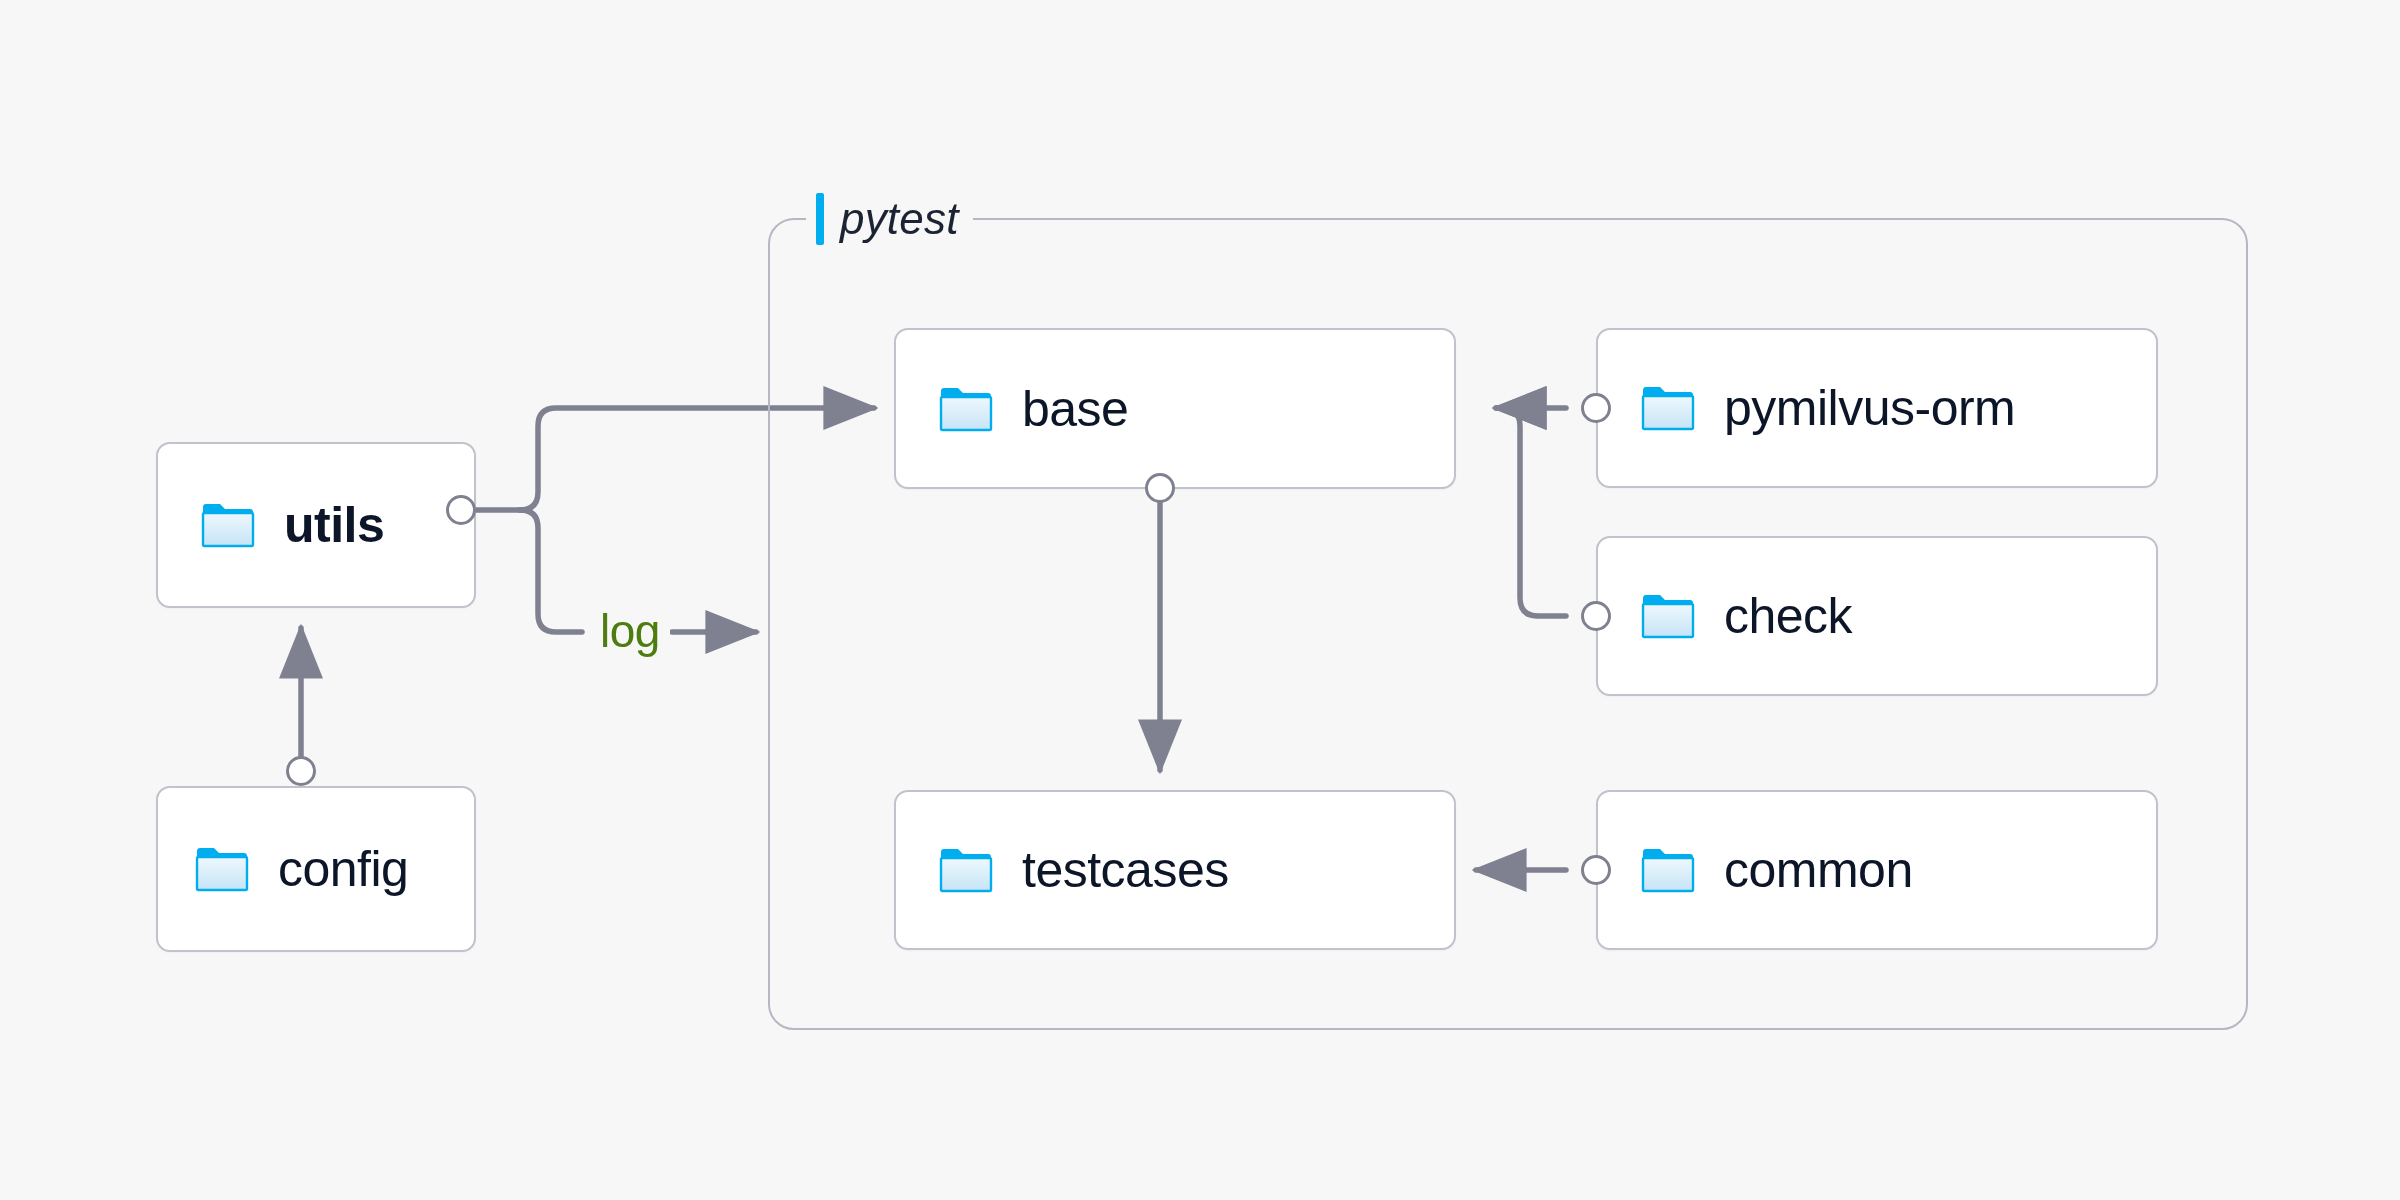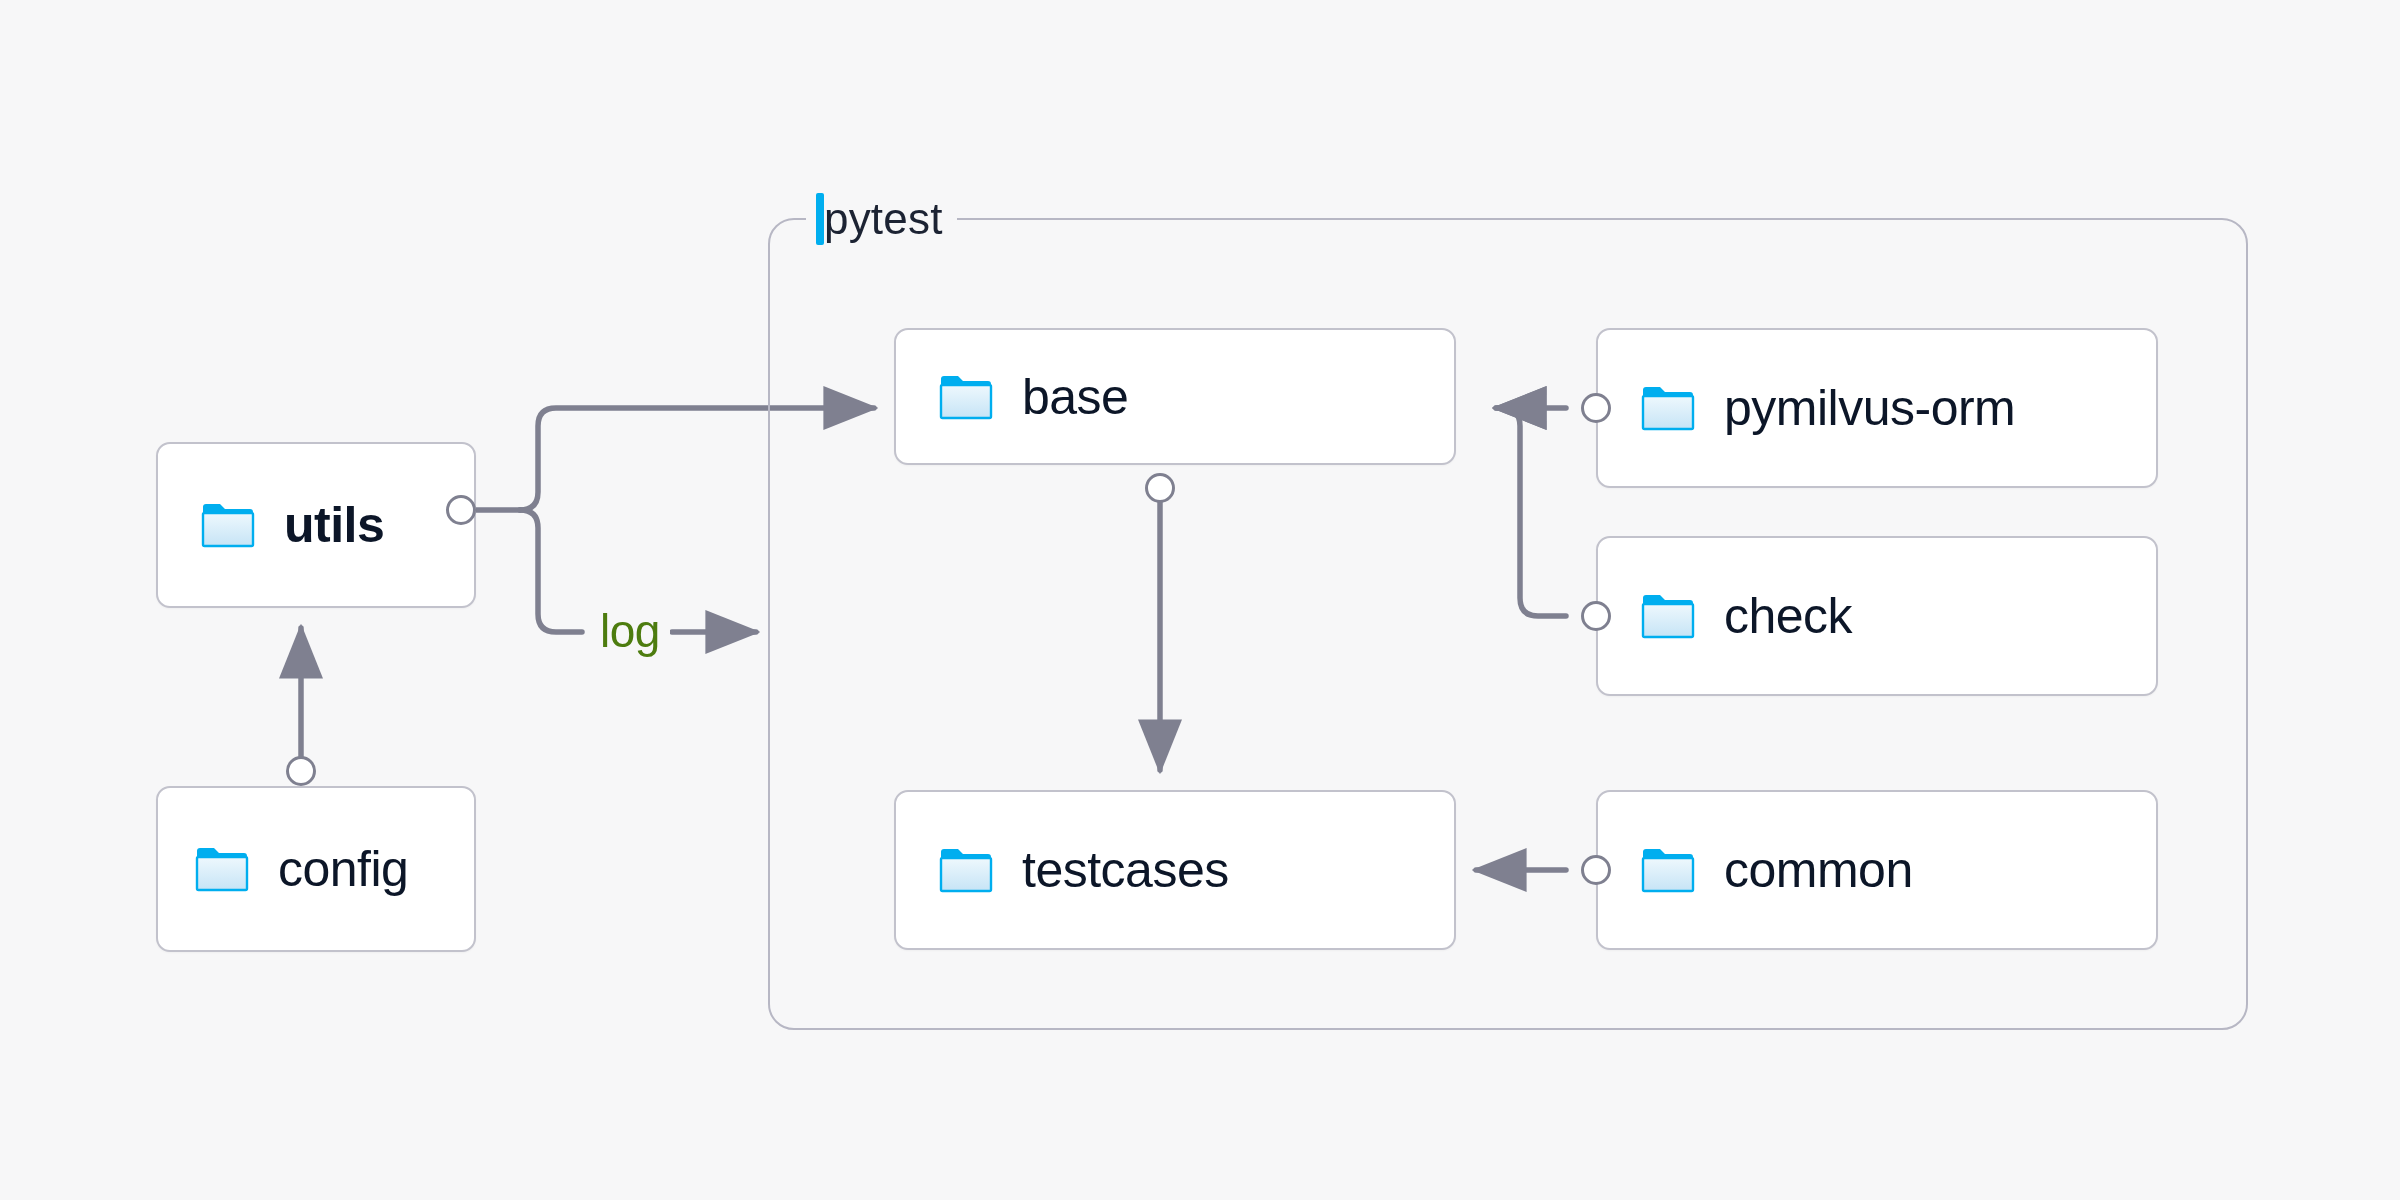--- a/index.html
+++ b/index.html
@@ -31,24 +31,26 @@
     box-sizing: border-box;
     border: 2.5px solid #b7b7c4;
     border-radius: 26px;
     background: transparent;
     z-index: 2;
   }
   .group-label {
     position: absolute;
     display: flex;
     align-items: center;
+    gap: 16px;
     z-index: 6;
     background: #f7f7f8;
     padding: 0 14px 0 10px;
     height: 58px;
+    font-style: italic;
   }
   .group-accent-bar {
     width: 8px;
     height: 52px;
     border-radius: 2px;
     background: #00aeef;
     flex: 0 0 auto;
   }
   .group-label-text {
     font-size: 44px;
@@ -171,21 +173,21 @@
   <div class="node" style="left:156px; top:786px; width:320px; height:166px;padding-left:36px;">
     <span class="folder-icon">
       <svg viewBox="0 0 56 48" width="56" height="48">
         <path d="M3,10 L3,6 Q3,3 6,3 L20,3 L25,8 L50,8 Q53,8 53,11 L53,14 L3,14 Z" fill="#00aeef"></path>
         <rect x="3" y="12" width="50" height="33" rx="1.5" fill="url(#folderGrad)" stroke="#00aeef" stroke-width="2.4"></rect>
       </svg>
     </span>
     <span class="node-label">config</span>
   </div>
 
-  <div class="node" style="left:894px; top:328px; width:562px; height:137px;">
+  <div class="node" style="left:894px; top:328px; width:562px; height:161px;">
     <span class="folder-icon">
       <svg viewBox="0 0 56 48" width="56" height="48">
         <path d="M3,10 L3,6 Q3,3 6,3 L20,3 L25,8 L50,8 Q53,8 53,11 L53,14 L3,14 Z" fill="#00aeef"></path>
         <rect x="3" y="12" width="50" height="33" rx="1.5" fill="url(#folderGrad)" stroke="#00aeef" stroke-width="2.4"></rect>
       </svg>
     </span>
     <span class="node-label">base</span>
   </div>
 
   <div class="node" style="left:894px; top:790px; width:562px; height:160px;">

